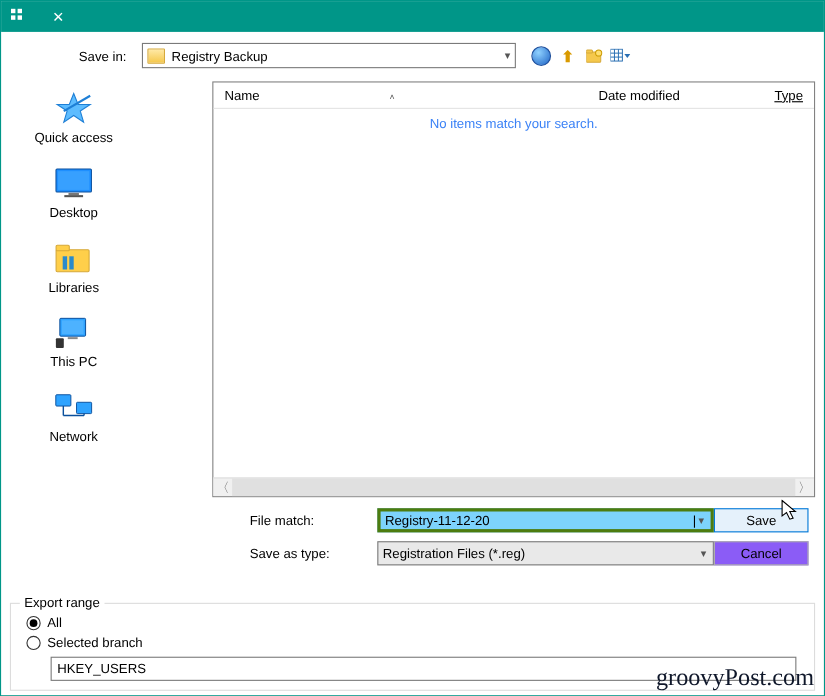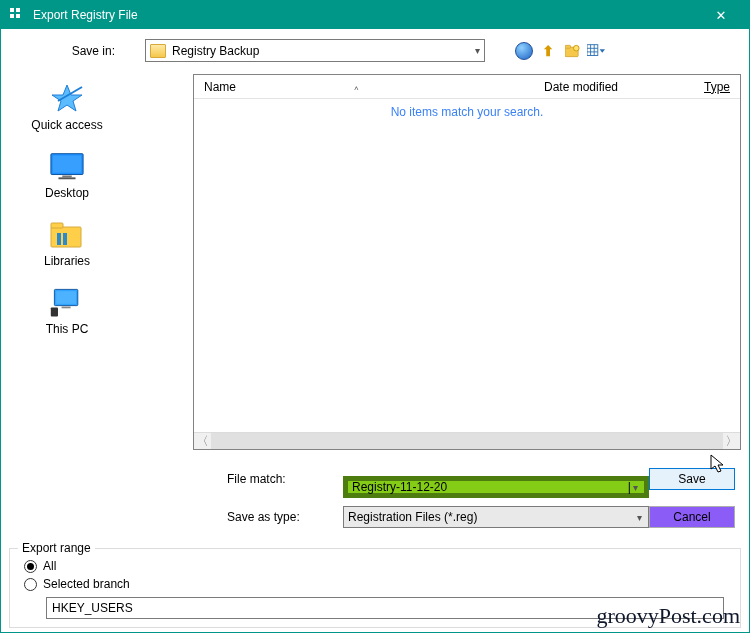--- a/index.html
+++ b/index.html
@@ -25,21 +25,20 @@
     display: flex; align-items: center;
     padding: 0 8px;
   }
   .titlebar .app-icon { width: 16px; height: 16px; margin-right: 8px; }
   .titlebar .title { flex: 1; font-size: 12px; }
   .titlebar .close-x { width: 40px; text-align: center; font-size: 13px; cursor: pointer; }
   .content { flex: 1; padding: 6px 8px 4px 8px; display: flex; flex-direction: column; gap: 4px; }
   .row-savein {
     display: flex; align-items: center;
     padding: 4px 0 8px 0;
-    gap: 16px;
   }
   .row-savein .label { width: 120px; text-align: right; padding-right: 14px; }
   .savein-combo {
     display: flex; align-items: center;
     border: 1px solid #7a7a7a;
     background: #fff;
     height: 23px; width: 340px;
     padding: 0 4px;
     cursor: pointer;
   }
@@ -91,38 +90,38 @@
   .hscroll .track { flex:1; height:100%; background:#e0e0e0;}
   .bottom-fields { padding: 10px 0 6px 0; }
   .field-row { display:flex; align-items:center; margin-bottom:8px; }
   .field-row .flabel { width: 132px; padding-left: 16px; }
   .fname-combo, .ftype-combo {
     width: 306px; height:22px;
     border:1px solid #7a7a7a; background:#fff;
     display:flex; align-items:center; padding:0 4px;
     cursor:text;
   }
-  .fname-combo { border:5px solid #4d7c0f; background:#84cc16;margin-top:16px; }
+  .fname-combo { border:3px solid #4d7c0f; background:#7dd3fc; }
   .fname-combo input { border:0; outline:0; flex:1; font: inherit; padding:0;}
   .ftype-combo { background:#e9e9e9; cursor:pointer;}
   .ftype-combo .text { flex:1; }
   .combo-chev { color:#555; font-size:10px; padding:0 2px; cursor:pointer;}
   .btn-col { margin-left: auto; display:flex; flex-direction:column; gap:6px; width: 86px; margin-right: 6px;}
   .btn {
     height:22px; border:1px solid #adadad; background:#8b5cf6;
     display:flex; align-items:center; justify-content:center;
     cursor:pointer;
   }
   .btn.primary { border:1px solid #0078d7; background:#e5f1fb; }
   .caret { border:0; background:transparent; font:inherit; }
   .cursor-blink::after { content:"|"; animation: blink 1s steps(1) infinite; color:#000;}
   @keyframes blink { 50% { opacity:0; } }
 
   .export-range {
-    border:1px solid #dcdcdc; margin-top:2px;
+    border:1px solid #dcdcdc; margin-top:16px;
     padding: 6px 8px 8px 8px;
     position: relative;
   }
   .export-range .legend {
     position:absolute; top:-8px; left:8px; background:#fff; padding:0 4px; font-size:12px;
   }
   .radio-row { display:flex; align-items:center; gap:6px; margin:4px 0 4px 6px; cursor:pointer;}
   .radio { width:13px;height:13px;border:1px solid #333;border-radius:50%; display:flex;align-items:center;justify-content:center;}
   .radio.checked::after { content:""; width:7px;height:7px;background:#000;border-radius:50%;}
   .branch-input {
@@ -147,21 +146,20 @@
 <div class="outer-frame">
   <div class="titlebar">
     <span class="app-icon">
       <svg width="16" height="16" viewBox="0 0 16 16">
         <rect x="1" y="1" width="4" height="4" fill="#ffffff"></rect>
         <rect x="7" y="1" width="4" height="4" fill="#ffffff"></rect>
         <rect x="1" y="7" width="4" height="4" fill="#ffffff"></rect>
         <rect x="7" y="7" width="4" height="4" fill="#ffffff"></rect>
       </svg>
     </span>
-    <span class="title">Export Registry File</span>
     <span class="close-x">✕</span>
   </div>
 
   <div class="content">
     <div class="row-savein">
       <span class="label">Save in:</span>
       <div class="savein-combo">
         <span class="folder-ico"></span>
         <span class="text">Registry Backup</span>
         <span class="chev">▾</span>
@@ -230,20 +228,32 @@
           <div class="picon">
             <svg class="pc-svg" width="40" height="32" viewBox="0 0 40 32">
               <rect x="6" y="2" width="26" height="18" rx="1" fill="#2ea3ff" stroke="#0a4f9c"></rect>
               <rect x="8" y="4" width="22" height="14" fill="#4db2ff"></rect>
               <rect x="14" y="21" width="10" height="2" fill="#888"></rect>
               <rect x="2" y="22" width="8" height="10" fill="#333" rx="1"></rect>
             </svg>
           </div>
           <div class="ptext">This PC</div>
         </div>
+        <div class="place">
+          <div class="picon">
+            <svg class="net-svg" width="42" height="30" viewBox="0 0 42 30">
+              <rect x="2" y="2" width="16" height="12" rx="1" fill="#2ea3ff" stroke="#0a4f9c"></rect>
+              <rect x="24" y="10" width="16" height="12" rx="1" fill="#2ea3ff" stroke="#0a4f9c"></rect>
+              <line x1="10" y1="14" x2="10" y2="24" stroke="#0a4f9c" stroke-width="1.5"></line>
+              <line x1="10" y1="24" x2="32" y2="24" stroke="#0a4f9c" stroke-width="1.5"></line>
+              <line x1="32" y1="24" x2="32" y2="22" stroke="#0a4f9c" stroke-width="1.5"></line>
+            </svg>
+          </div>
+          <div class="ptext">Network</div>
+        </div>
       </div>
 
       <div style="flex:1; display:flex; flex-direction:column; gap:0;align-items:flex-end;">
         <div class="file-panel">
           <div class="col-headers">
             <div class="col col-name">
               <span>Name</span>
               <span class="sort-caret">˄</span>
             </div>
             <div class="col col-date">Date modified</div>

